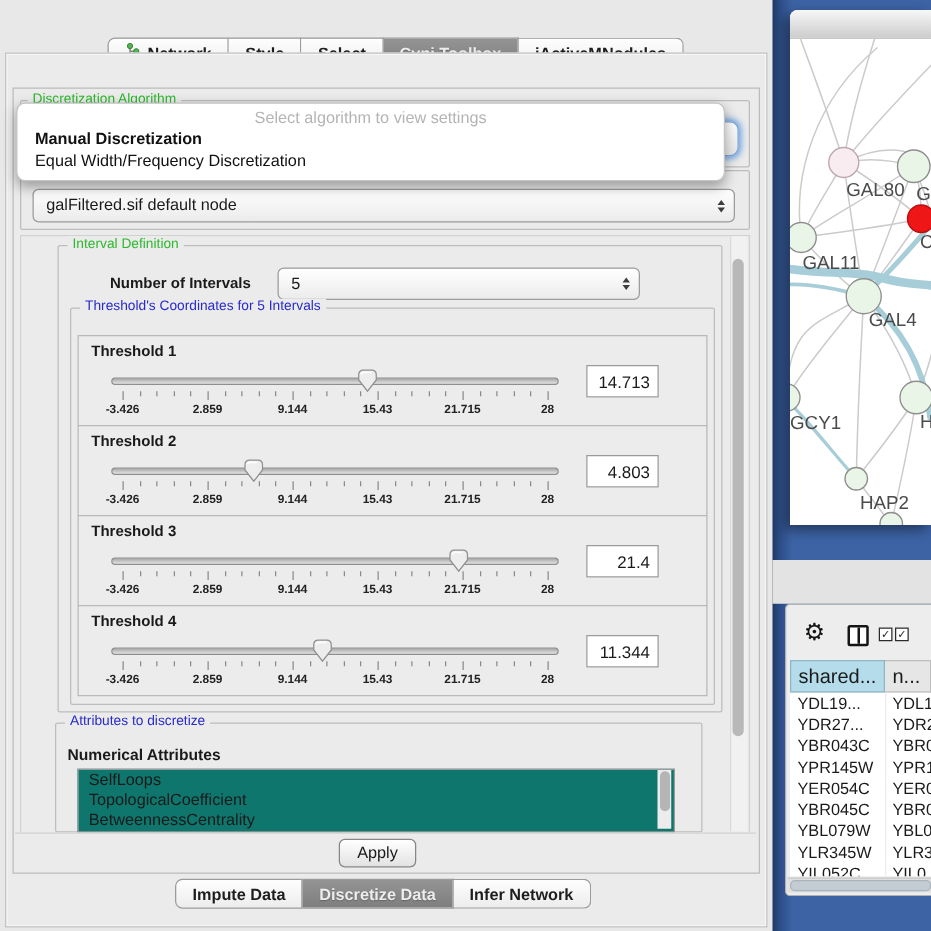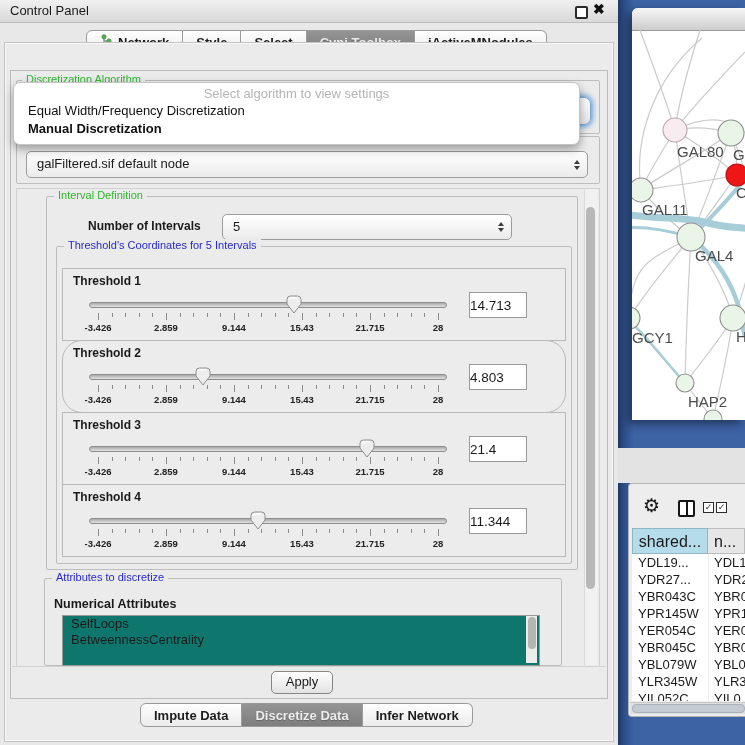--- a/index.html
+++ b/index.html
@@ -65,21 +65,21 @@
   .th-label{position:absolute;left:10px;top:5px;font-size:12px;font-weight:bold;}
   .sl-wrap{position:absolute;left:26px;top:24px;width:358px;height:44px;}
   .sl-track{position:absolute;left:0;top:9px;width:356px;height:4px;border:1px solid #8e8e8e;border-radius:3px;
             background:linear-gradient(#a9a9a9,#e3e3e3);}
   .tick{position:absolute;width:1px;background:#8a8a8a;}
   .tick.major{top:20px;height:7px;}
   .tick.minor{top:20px;height:4px;}
   .tick-lbl{position:absolute;top:29px;width:44px;text-align:center;font-size:9.5px;font-weight:bold;color:#222;}
   .sl-thumb{position:absolute;top:2px;width:16px;height:19px;}
   .th-value{position:absolute;left:406px;top:23px;width:50px;height:24px;background:#fff;border:1px solid #9a9a9a;
-            font-size:13.5px;padding-right:6px;line-height:25px;}
+            font-size:13.5px;text-align:right;padding-right:6px;line-height:25px;}
 
   #grp-attr{left:44px;top:578px;width:516px;height:86px;}
   #grp-attr-title{left:52px;top:571px;}
   #num-label{left:54px;top:597px;font-size:12.5px;font-weight:bold;}
   #listbox{left:62px;top:615px;width:476px;height:49px;background:#0f766e;border:1px solid #9a9a9a;overflow:hidden;}
   .list-item{font-size:13px;height:16px;line-height:16px;padding-left:8px;white-space:nowrap;}
   #list-scroll{left:526px;top:616px;width:11px;height:47px;background:#ececec;}
   #list-thumb{left:527.5px;top:617px;width:8px;height:32px;background:#b5b5b5;border-radius:4px;}
 
   #apply-strip{left:12px;top:666px;width:593px;height:30px;background:#ebebeb;border-top:1px solid #d2d2d2;}
@@ -122,25 +122,20 @@
   .td1{width:70px;padding-left:6px;border-right:1px solid #ececec;white-space:nowrap;overflow:hidden;}
   .td2{flex:1;padding-left:5px;white-space:nowrap;overflow:hidden;}
   #tp-hscroll{left:630px;top:702px;width:115px;height:11px;background:#dfdfdf;border-top:1px solid #c8c8c8;}
   #tp-hthumb{left:632px;top:704px;width:111px;height:7px;background:#c3ccd3;border:1px solid #a9b3bb;border-radius:4px;}
 </style>
 </head>
 <body>
 
 <div id="stage">
 
-  <div class="abs" id="cp-titlebar">
-    <span class="abs" id="cp-title">Control Panel</span>
-    <span class="abs" id="float-icon"></span>
-    <span class="abs" id="close-icon">✖</span>
-  </div>
 
   <div class="abs tabrow" id="top-tabs">
       <div class="tab">
         <span><svg width="13" height="14" viewBox="0 0 13 14">
             <line x1="4" y1="3" x2="4" y2="11" stroke="#888" stroke-width="1.3"></line>
             <line x1="4" y1="7" x2="9" y2="7" stroke="#888" stroke-width="1.3"></line>
             <circle cx="4" cy="2.8" r="2.1" fill="#52b552" stroke="#2e7d2e" stroke-width=".7"></circle>
             <circle cx="9" cy="7" r="2.1" fill="#52b552" stroke="#2e7d2e" stroke-width=".7"></circle>
             <circle cx="4" cy="11.2" r="2.1" fill="#52b552" stroke="#2e7d2e" stroke-width=".7"></circle>
           </svg></span>
@@ -231,21 +226,21 @@
           <div class="tick-lbl" style="left: 191px;">15.43</div>
           <div class="tick-lbl" style="left: 259px;">21.715</div>
           <div class="tick-lbl" style="left: 327px;">28</div>
           <div class="sl-thumb" style="left: 197.247px;"><svg width="16" height="19" viewBox="0 0 16 19">
               <path d="M4.5 1 L11.5 1 A3.5 3.5 0 0 1 15 4.5 L15 9 L8 18 L1 9 L1 4.5 A3.5 3.5 0 0 1 4.5 1 Z" fill="#ededed" stroke="#8f8f8f" stroke-width="1"></path>
               <path d="M3 4.5 A2.5 2.5 0 0 1 5 2.8 L11 2.8" fill="none" stroke="#fdfdfd" stroke-width="1.4"></path>
             </svg></div>
         </div>
         <div class="th-value">14.713</div>
       </div>
-      <div class="th-block" style="top: 340px; border-radius: 20px;">
+      <div class="th-block" style="top: 340px;">
         <div class="th-label">Threshold 2</div>
         <div class="sl-wrap">
           <div class="sl-track"></div>
           <div class="tick major" style="left: 9px;"></div>
           <div class="tick minor" style="left: 22.6px;"></div>
           <div class="tick minor" style="left: 36.2px;"></div>
           <div class="tick minor" style="left: 49.8px;"></div>
           <div class="tick minor" style="left: 63.4px;"></div>
           <div class="tick major" style="left: 77px;"></div>
           <div class="tick minor" style="left: 90.6px;"></div>
@@ -367,20 +362,21 @@
         </div>
         <div class="th-value">11.344</div>
       </div>
     </div>
 
   <div class="abs grp" id="grp-attr"></div>
   <span class="abs grp-title t-blue" id="grp-attr-title">Attributes to discretize</span>
   <span class="abs" id="num-label">Numerical Attributes</span>
   <div class="abs" id="listbox">
       <div class="list-item">SelfLoops</div>
+      <div class="list-item">TopologicalCoefficient</div>
       <div class="list-item">BetweennessCentrality</div>
     </div>
   <div class="abs" id="list-scroll"></div>
   <div class="abs" id="list-thumb"></div>
 
   <div class="abs" id="apply-strip"></div>
   <div class="abs" id="apply-btn">Apply</div>
 
   <div class="abs tabrow" id="bottom-tabs">
       <div class="tab">
@@ -390,22 +386,22 @@
         <span>Discretize Data</span>
       </div>
       <div class="tab">
         <span>Infer Network</span>
       </div>
     </div>
 
   <div class="abs" id="popup">
     <div class="popup-ph">Select algorithm to view settings</div>
     <div id="popup-items">
+        <div class="popup-item bold">Manual Discretization</div>
         <div class="popup-item">Equal Width/Frequency Discretization</div>
-        <div class="popup-item bold">Manual Discretization</div>
       </div>
   </div>
 
   <div class="abs" id="desktop"></div>
   <div class="abs" id="net-window"></div>
   <div class="abs" id="net-titlebar">
     
     
     
   </div>

